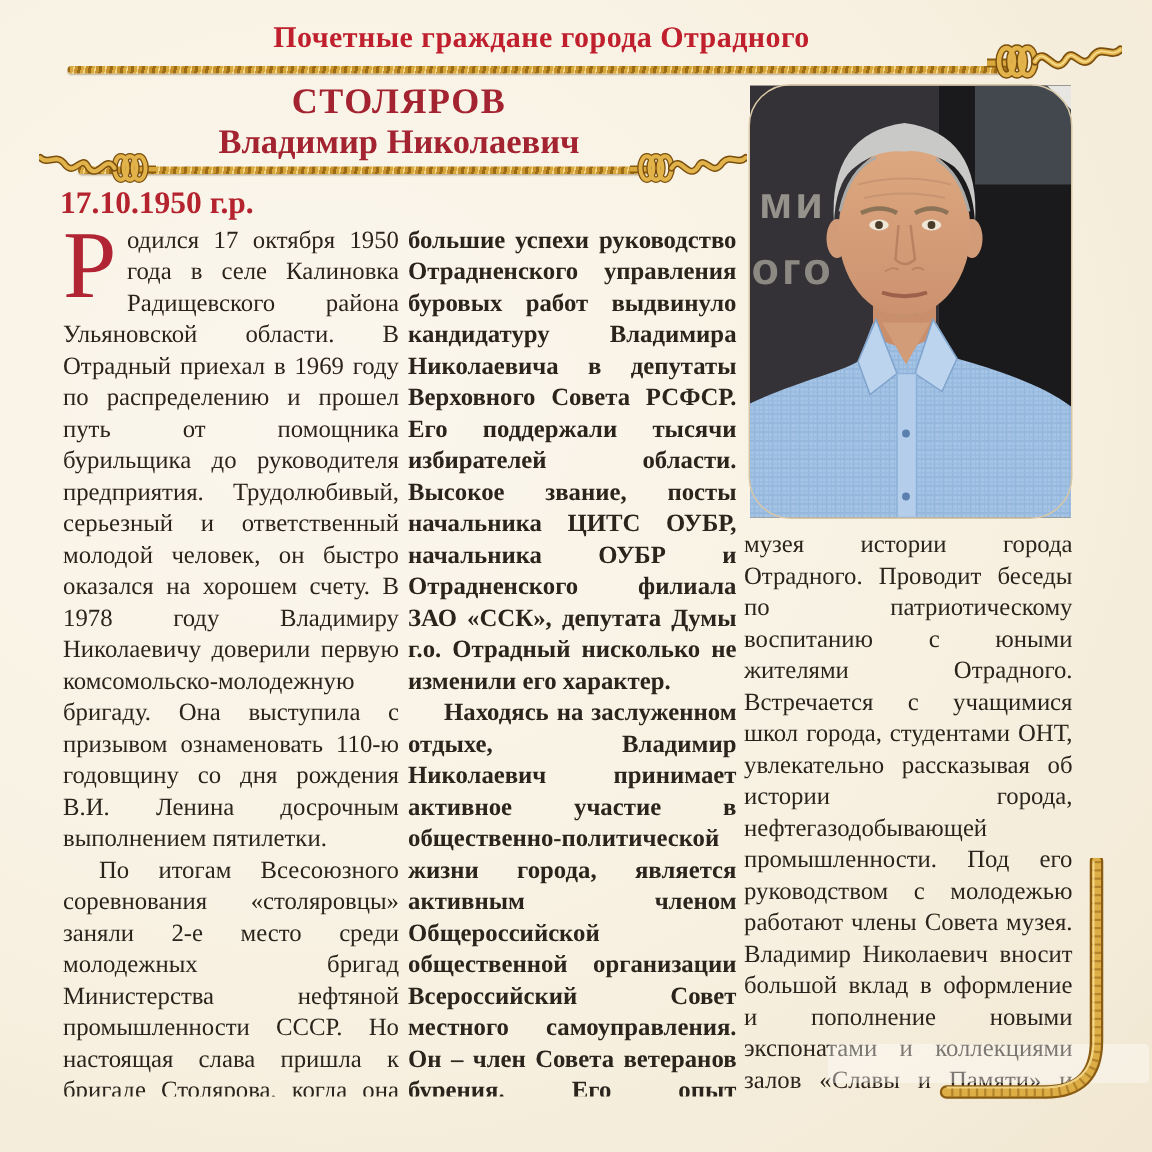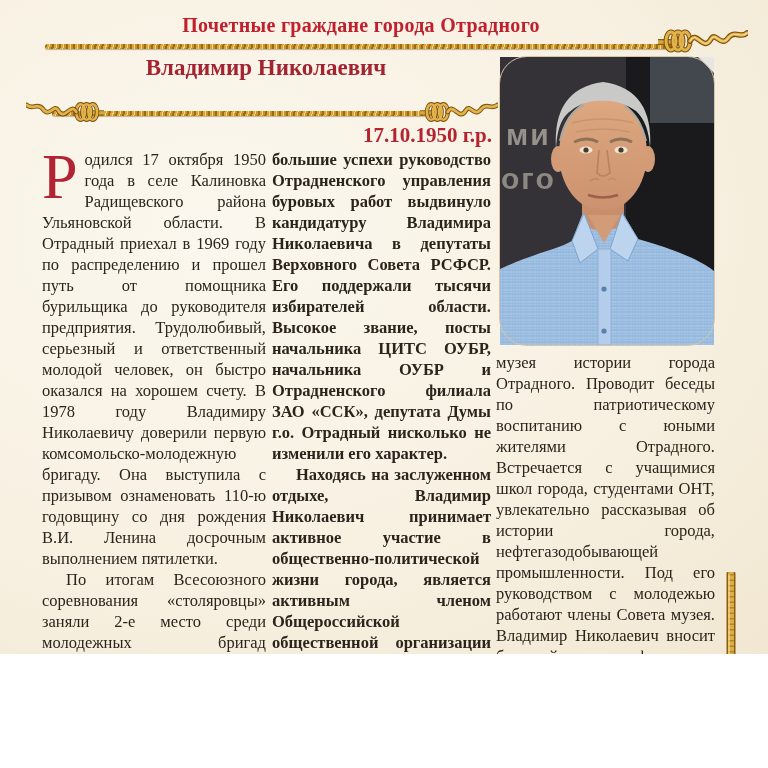--- a/index.html
+++ b/index.html
@@ -1,18 +1,18 @@
 <!DOCTYPE html>
 <html lang="ru"><head>
 <meta charset="utf-8">
 <style>
   html,body{margin:0;padding:0;}
   .page{
     position:relative;
-    width:768px;height:654px;
+    width:768px;height:768px;
     overflow:hidden;
     font-family:"Liberation Serif","DejaVu Serif",serif;
     background:radial-gradient(ellipse at 28% 35%, #fbf7ee 0%, #f8f1e2 55%, #f1e7d2 100%);
     color:#2b241c;
   }
   .header-title{
     position:absolute;left:0;top:13px;width:722px;
     text-align:center;font-weight:bold;font-size:20px;line-height:24px;
     color:#c0202e;letter-spacing:.3px;
   }
@@ -27,21 +27,21 @@
   .knot-top-right{left:658px;top:28px;width:90px;height:26px;}
   .knot-mid-right{left:420px;top:100px;width:78px;height:24px;}
   .knot-mid-left{left:26px;top:100px;width:78px;height:24px;transform:scaleX(-1);}
   .name-block{
     position:absolute;left:40px;top:55px;width:452px;text-align:center;
     color:#a32331;font-weight:bold;
   }
   .surname{font-size:24px;line-height:27px;letter-spacing:1px;}
   .patronymic{font-size:23px;line-height:26px;}
   .birthdate{
-    position:absolute;left:40px;top:123px;width:452px;text-align:right;
+    position:absolute;left:40px;top:123px;width:452px;text-align:left;
     color:#b5232f;font-weight:bold;font-size:21px;line-height:24px;
   }
   .photo{
     position:absolute;left:500px;top:57px;width:214px;height:288px;
     outline:1px solid #d8c7a6;
     border-radius:27px;
   }
   .col{
     position:absolute;font-size:16.5px;line-height:21px;
     text-align:justify;overflow:hidden;hyphens:auto;
@@ -84,20 +84,21 @@
           <ellipse cx="20" cy="13" rx="5" ry="9"></ellipse>
           <ellipse cx="27" cy="13" rx="5" ry="9"></ellipse>
       </g>
       <path d="M32,13 C39,1 45,25 53,11 C58,3 63,21 71,9 C77,2 83,11 89,5" stroke="#7a4f0e" stroke-width="5.5"></path>
       <path d="M32,13 C39,1 45,25 53,11 C58,3 63,21 71,9 C77,2 83,11 89,5" stroke="#e2b34a" stroke-width="3.2"></path>
       <path d="M32,13 C39,1 45,25 53,11 C58,3 63,21 71,9 C77,2 83,11 89,5" stroke="#f6dc8e" stroke-width="1.1"></path>
     </g>
   </svg>
 
   <div class="name-block">
+    <div class="surname">СТОЛЯРОВ</div>
     <div class="patronymic">Владимир Николаевич</div>
   </div>
 
   <div class="rope rope-mid"></div>
 
   <svg class="knot knot-mid-left" viewBox="0 0 90 26">
     <g fill="none" stroke-linecap="round">
       <path d="M0,14 H16" stroke="#8a5c12" stroke-width="6"></path>
       <path d="M0,14 H16" stroke="#d9a83c" stroke-width="3.5"></path>
       <g stroke="#7a4f0e" stroke-width="5">

